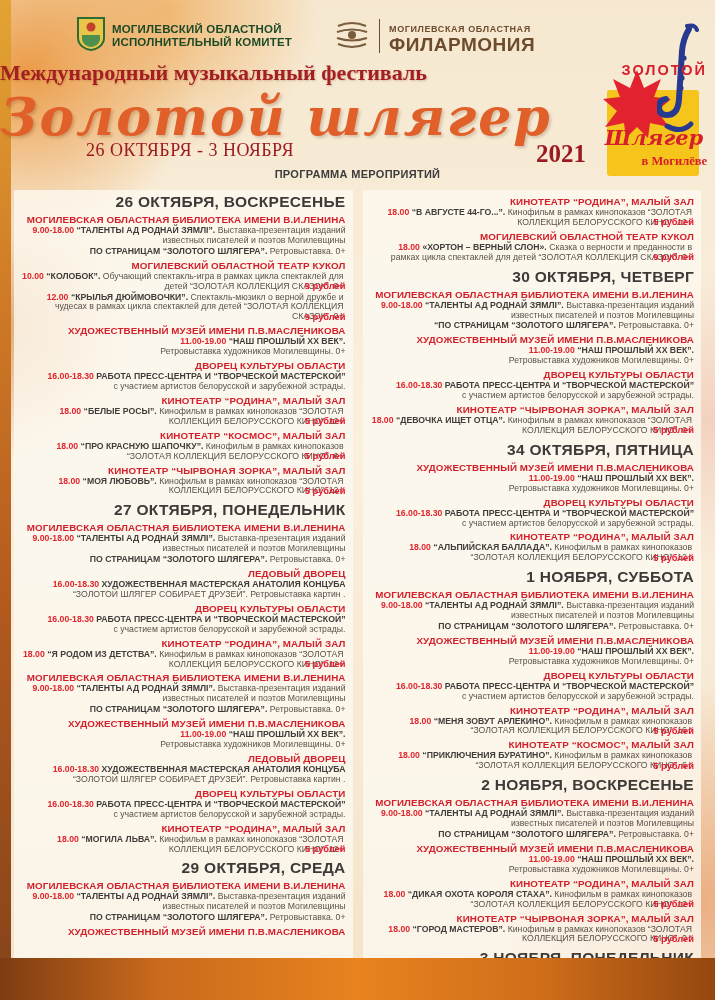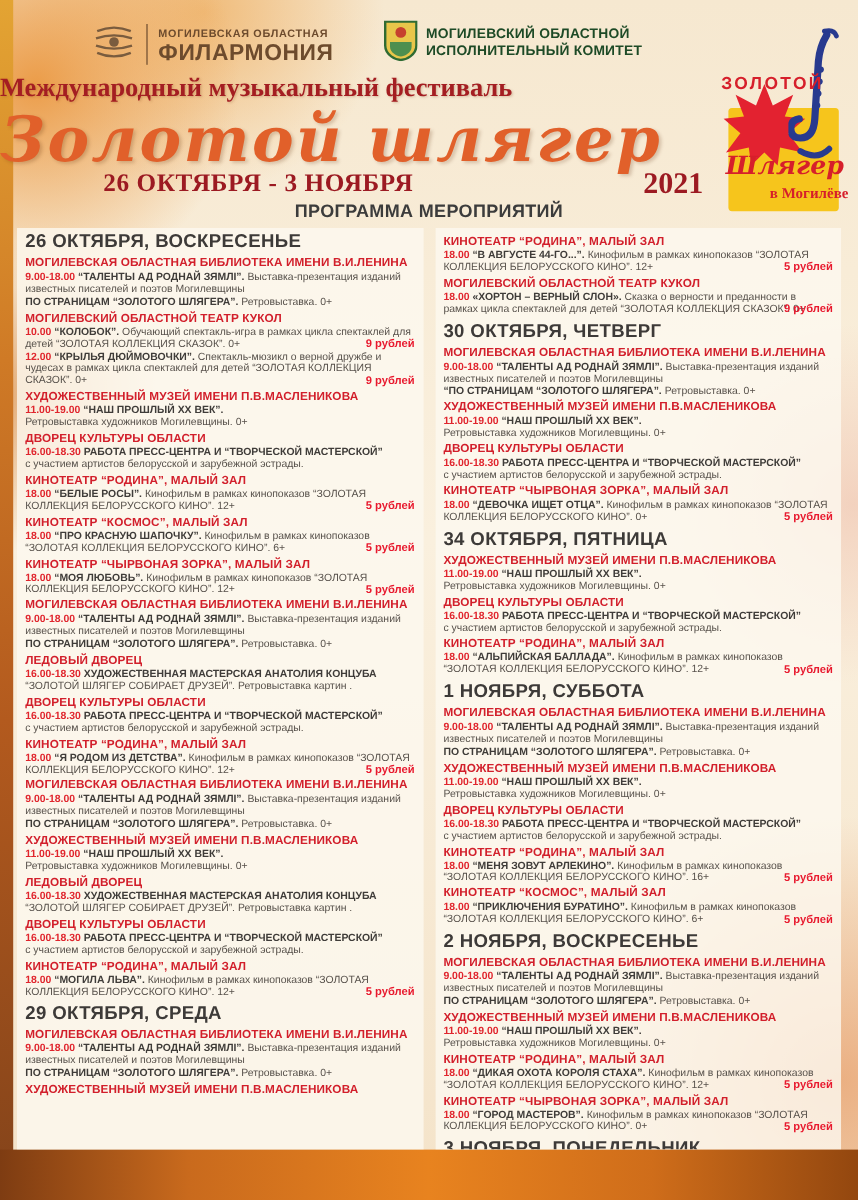--- a/index.html
+++ b/index.html
@@ -26,41 +26,41 @@
   .org2 .org-line1{font-size:9px;letter-spacing:.6px;font-weight:bold;}
   .org2 .org-line2{font-size:19px;font-weight:bold;letter-spacing:.5px;}
   .org2 .divider{width:1px;height:34px;background:#6d4b2d;margin:0 2px;}
   .festival-line{position:absolute;top:60px;left:0;width:640px;text-align:left;
     font-family:"Liberation Serif",serif;font-weight:bold;font-size:22px;color:#a41e22;
     text-shadow:1px 1px 2px rgba(120,60,20,.25);}
   .script-title{position:absolute;top:86px;left:0;width:630px;text-align:left;
     font-family:"DejaVu Serif",serif;font-style:italic;font-weight:bold;font-size:52px;
     color:#e1602a;text-shadow:2px 2px 3px rgba(90,40,10,.22);letter-spacing:2px;white-space:nowrap;}
   .dates{position:absolute;top:140px;left:86px;font-family:"Liberation Serif",serif;
-    font-weight:bold;font-size:21px;color:#9c1a22;letter-spacing:.5px;}
+    font-weight:normal;font-size:18px;color:#9c1a22;letter-spacing:.5px;}
   .year{position:absolute;top:140px;left:536px;font-family:"Liberation Serif",serif;
     font-weight:bold;font-size:25px;color:#9c1a22;}
   .program-title{position:absolute;top:168px;left:0;width:715px;text-align:center;
-    font-weight:bold;font-size:15px;color:#3c3c3c;letter-spacing:.3px;}
+    font-weight:bold;font-size:11px;color:#3c3c3c;letter-spacing:.3px;}
 
   
   .badge{position:absolute;top:22px;right:8px;width:106px;height:154px;}
   .badge-rect{position:absolute;left:6px;bottom:0;width:92px;height:86px;background:#f6c51c;border-radius:3px;}
   .badge-sax{position:absolute;top:0;right:4px;}
   .badge-leaf{position:absolute;left:0;top:46px;}
-  .badge-zolotoy{position:absolute;top:40px;left:0;width:106px;text-align:left;
+  .badge-zolotoy{position:absolute;top:40px;left:0;width:106px;text-align:right;
     color:#d61f2b;font-weight:bold;font-size:14.5px;letter-spacing:2px;}
   .badge-shlyager{position:absolute;bottom:26px;left:0;width:106px;text-align:center;
     font-family:"DejaVu Serif",serif;font-style:italic;font-weight:bold;font-size:21px;color:#d61f2b;}
   .badge-city{position:absolute;bottom:7px;left:0;width:106px;text-align:right;
     font-family:"Liberation Serif",serif;font-weight:bold;font-size:12.5px;color:#d61f2b;}
 
   
   .content{position:absolute;top:190px;left:14px;width:687px;bottom:42px;display:flex;gap:10px;overflow:hidden;}
-  .col{flex:1;background:rgba(253,249,240,.8);padding:3px 7px 6px;overflow:hidden;}
+  .col{flex:1;background:rgba(253,249,240,.8);padding:3px 7px 6px;overflow:hidden;text-align:right;}
   .day{font-size:15.5px;font-weight:bold;color:#3d3a38;letter-spacing:.3px;margin:5px 0 2px;}
   .col .day:first-child{margin-top:0;}
   .venue{font-size:9.8px;font-weight:bold;color:#d21f2b;margin:3px 0 1px;letter-spacing:.1px;}
   .event{position:relative;margin:0 0 1px;font-size:8.7px;line-height:1.14;color:#57514b;}
   .time{color:#e0252d;font-weight:bold;}
   .etitle{color:#3f3c39;font-weight:bold;}
   .desc{color:#57514b;}
   .desc.block{display:block;}
   .price{position:absolute;right:0;bottom:0;color:#e8192e;font-weight:bold;font-size:9.3px;}
   .event.has-price{padding-right:2px;}
@@ -73,49 +73,49 @@
 </style>
 </head>
 <body>
 
 <div class="page">
   <div class="left-strip"></div>
   <div class="bottom-band"></div>
 
   <div class="header">
     <div class="orgs">
+      <div class="org org1">
+        <span>
+          <svg width="28" height="34" viewBox="0 0 28 34">
+            <path d="M1,1 h26 v20 c0,8 -9,12 -13,12 c-4,0 -13,-4 -13,-12 Z" fill="#e8c64a" stroke="#2f6b33" stroke-width="2"></path>
+            <path d="M5,18 h18 v4 c0,5 -6,8 -9,8 c-3,0 -9,-3 -9,-8 Z" fill="#4d8f4f"></path>
+            <circle cx="14" cy="10" r="4.5" fill="#c6402e"></circle>
+          </svg>
+        </span>
+        <span class="org-text">
+          <span>МОГИЛЕВСКИЙ ОБЛАСТНОЙ</span><br>
+          <span>ИСПОЛНИТЕЛЬНЫЙ КОМИТЕТ</span>
+        </span>
+      </div>
       <div class="org org2">
         <span>
           <svg width="36" height="36" viewBox="0 0 36 36">
             <g stroke="#7a5c3e" stroke-width="2" fill="none">
               <path d="M4,10 q14,-6 28,0"></path>
                 <path d="M3,16 q15,-5 30,0"></path>
               <path d="M3,22 q15,5 30,0"></path>
                 <path d="M4,28 q14,6 28,0"></path>
               <circle cx="18" cy="19" r="4" fill="#7a5c3e" stroke="none"></circle>
             </g>
           </svg>
         </span>
         <span class="divider"></span>
         <span class="org-text">
           <span class="org-line1">МОГИЛЕВСКАЯ ОБЛАСТНАЯ</span><br>
           <span class="org-line2">ФИЛАРМОНИЯ</span>
-        </span>
-      </div>
-      <div class="org org1">
-        <span>
-          <svg width="28" height="34" viewBox="0 0 28 34">
-            <path d="M1,1 h26 v20 c0,8 -9,12 -13,12 c-4,0 -13,-4 -13,-12 Z" fill="#e8c64a" stroke="#2f6b33" stroke-width="2"></path>
-            <path d="M5,18 h18 v4 c0,5 -6,8 -9,8 c-3,0 -9,-3 -9,-8 Z" fill="#4d8f4f"></path>
-            <circle cx="14" cy="10" r="4.5" fill="#c6402e"></circle>
-          </svg>
-        </span>
-        <span class="org-text">
-          <span>МОГИЛЕВСКИЙ ОБЛАСТНОЙ</span><br>
-          <span>ИСПОЛНИТЕЛЬНЫЙ КОМИТЕТ</span>
         </span>
       </div>
     </div>
 
     <div class="festival-line">Международный музыкальный фестиваль</div>
     <div class="script-title">Золотой  шлягер</div>
     <div class="dates">26 ОКТЯБРЯ - 3 НОЯБРЯ</div>
     <div class="year">2021</div>
     <div class="program-title">ПРОГРАММА МЕРОПРИЯТИЙ</div>
 
@@ -157,20 +157,21 @@
         <h3 class="venue">ХУДОЖЕСТВЕННЫЙ МУЗЕЙ ИМЕНИ П.В.МАСЛЕНИКОВА</h3>
         <p class="event"><span class="time">11.00-19.00</span> <span class="etitle">“НАШ ПРОШЛЫЙ ХХ ВЕК”.</span> <span class="desc block">Ретровыставка художников Могилевщины. 0+</span></p>
         <h3 class="venue">ДВОРЕЦ КУЛЬТУРЫ ОБЛАСТИ</h3>
         <p class="event"><span class="time">16.00-18.30</span> <span class="etitle">РАБОТА ПРЕСС-ЦЕНТРА И “ТВОРЧЕСКОЙ МАСТЕРСКОЙ”</span> <span class="desc block">с участием артистов белорусской и зарубежной эстрады.</span></p>
         <h3 class="venue">КИНОТЕАТР “РОДИНА”, МАЛЫЙ ЗАЛ</h3>
         <p class="event has-price"><span class="time">18.00</span> <span class="etitle">“БЕЛЫЕ РОСЫ”.</span> <span class="desc">Кинофильм в рамках кинопоказов “ЗОЛОТАЯ КОЛЛЕКЦИЯ БЕЛОРУССКОГО КИНО”. 12+</span><span class="price">5 рублей</span></p>
         <h3 class="venue">КИНОТЕАТР “КОСМОС”, МАЛЫЙ ЗАЛ</h3>
         <p class="event has-price"><span class="time">18.00</span> <span class="etitle">“ПРО КРАСНУЮ ШАПОЧКУ”.</span> <span class="desc">Кинофильм в рамках кинопоказов “ЗОЛОТАЯ КОЛЛЕКЦИЯ БЕЛОРУССКОГО КИНО”. 6+</span><span class="price">5 рублей</span></p>
         <h3 class="venue">КИНОТЕАТР “ЧЫРВОНАЯ ЗОРКА”, МАЛЫЙ ЗАЛ</h3>
         <p class="event has-price"><span class="time">18.00</span> <span class="etitle">“МОЯ ЛЮБОВЬ”.</span> <span class="desc">Кинофильм в рамках кинопоказов “ЗОЛОТАЯ КОЛЛЕКЦИЯ БЕЛОРУССКОГО КИНО”. 12+</span><span class="price">5 рублей</span></p>
+        <h2 class="day">27 ОКТЯБРЯ, ПОНЕДЕЛЬНИК</h2>
         <h3 class="venue">МОГИЛЕВСКАЯ ОБЛАСТНАЯ БИБЛИОТЕКА ИМЕНИ В.И.ЛЕНИНА</h3>
         <p class="event"><span class="time">9.00-18.00</span> <span class="etitle">“ТАЛЕНТЫ АД РОДНАЙ ЗЯМЛІ”.</span> <span class="desc">Выставка-презентация изданий известных писателей и поэтов Могилевщины</span></p>
         <p class="event"><span class="etitle">ПО СТРАНИЦАМ “ЗОЛОТОГО ШЛЯГЕРА”.</span> <span class="desc">Ретровыставка. 0+</span></p>
         <h3 class="venue">ЛЕДОВЫЙ ДВОРЕЦ</h3>
         <p class="event"><span class="time">16.00-18.30</span> <span class="etitle">ХУДОЖЕСТВЕННАЯ МАСТЕРСКАЯ АНАТОЛИЯ КОНЦУБА</span> <span class="desc block">“ЗОЛОТОЙ ШЛЯГЕР СОБИРАЕТ ДРУЗЕЙ”. Ретровыставка картин .</span></p>
         <h3 class="venue">ДВОРЕЦ КУЛЬТУРЫ ОБЛАСТИ</h3>
         <p class="event"><span class="time">16.00-18.30</span> <span class="etitle">РАБОТА ПРЕСС-ЦЕНТРА И “ТВОРЧЕСКОЙ МАСТЕРСКОЙ”</span> <span class="desc block">с участием артистов белорусской и зарубежной эстрады.</span></p>
         <h3 class="venue">КИНОТЕАТР “РОДИНА”, МАЛЫЙ ЗАЛ</h3>
         <p class="event has-price"><span class="time">18.00</span> <span class="etitle">“Я РОДОМ ИЗ ДЕТСТВА”.</span> <span class="desc">Кинофильм в рамках кинопоказов “ЗОЛОТАЯ КОЛЛЕКЦИЯ БЕЛОРУССКОГО КИНО”. 12+</span><span class="price">5 рублей</span></p>
         <h3 class="venue">МОГИЛЕВСКАЯ ОБЛАСТНАЯ БИБЛИОТЕКА ИМЕНИ В.И.ЛЕНИНА</h3>

